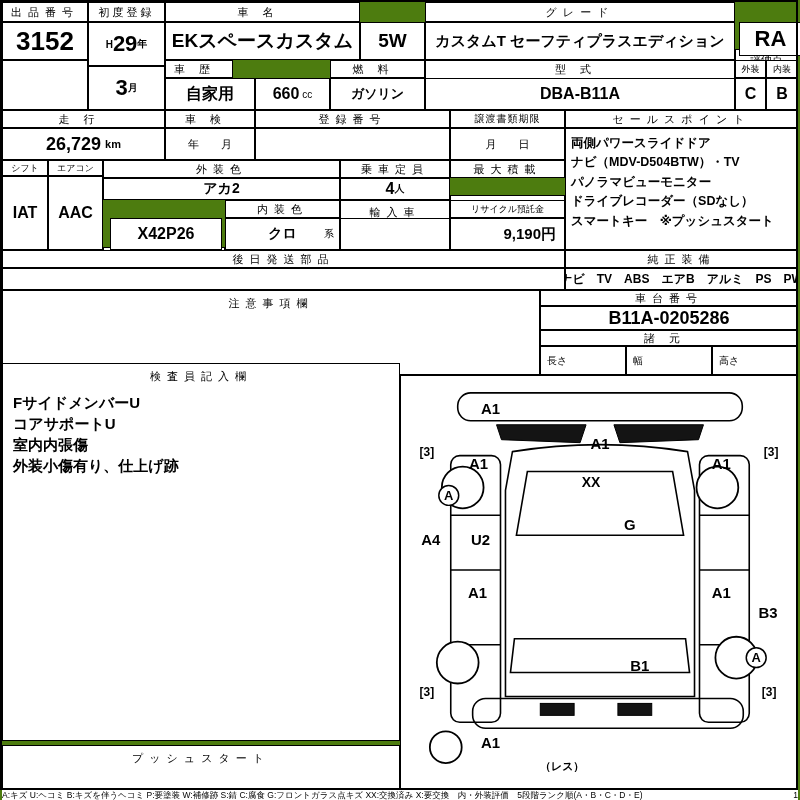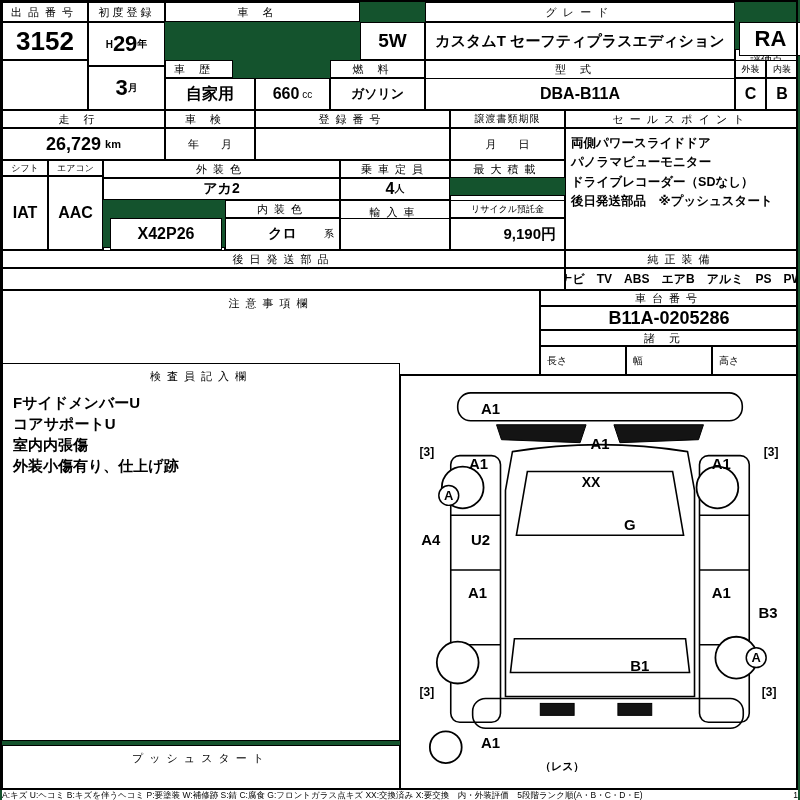--- a/index.html
+++ b/index.html
@@ -1,18 +1,18 @@
 <!DOCTYPE html>
 <html><head>
 <meta charset="utf-8">
 <style>
   * { margin:0; padding:0; box-sizing:border-box; }
   html,body { background:#fff; }
   body { font-family:"Liberation Sans","DejaVu Sans",sans-serif; color:#000; }
-  .page { position:relative; width:800px; height:800px; background:#14532d; overflow:hidden; }
+  .page { position:relative; width:800px; height:800px; background:#4d7c0f; overflow:hidden; }
   .cell { position:absolute; border:1px solid #000; background:#fff; overflow:hidden; }
   .hdr { display:flex; align-items:center; justify-content:center; font-size:11px; letter-spacing:3px; white-space:nowrap; }
   .w2  { letter-spacing:14px; }
   .w1  { letter-spacing:6px; }
   .ns  { letter-spacing:0;margin-top:47px; }
   .fs9h  { font-size:9px; letter-spacing:0; }
   .fs10h { font-size:10px; letter-spacing:1px; }
   .val { display:flex; align-items:baseline; justify-content:center; align-items:center; font-weight:bold; white-space:nowrap; }
   .fs26{font-size:26px} .fs22{font-size:22px} .fs19{font-size:19px} .fs18{font-size:18px}
   .fs16{font-size:16px} .fs15{font-size:15px} .fs14{font-size:14px} .fs13{font-size:13px}
@@ -47,20 +47,21 @@
     <span class="sm">H</span>
       <span class="fs22">29</span>
       <span class="sm">年</span>
   </div>
   <div class="cell val" style="left:88px;top:66px;width:77px;height:44px">
     <span class="fs22">3</span>
       <span class="sm">月</span>
   </div>
 
   <div class="cell hdr w2" style="left:165px;top:2px;width:195px;height:20px">車名</div>
+  <div class="cell val fs19" style="left:165px;top:22px;width:195px;height:38px">EKスペースカスタム</div>
 
   <div class="cell hdr ns" style="left:360px;top:2px;width:65px;height:20px">ドア形状</div>
   <div class="cell val fs19" style="left:360px;top:22px;width:65px;height:38px">5W</div>
 
   <div class="cell hdr w1" style="left:425px;top:2px;width:310px;height:20px">グレード</div>
   <div class="cell val fs15" style="left:425px;top:22px;width:310px;height:38px">カスタムT セーフティプラスエディション</div>
 
   <div class="cell hdr ns" style="left:735px;top:2px;width:63px;height:20px">評価点</div>
   <div class="cell val fs22" style="left:739px;top:22px;width:63px;height:34px">RA</div>
 
@@ -96,23 +97,24 @@
   <div class="cell hdr w1" style="left:255px;top:110px;width:195px;height:18px">登録番号</div>
   <div class="cell" style="left:255px;top:128px;width:195px;height:32px"></div>
 
   <div class="cell hdr fs10h" style="left:450px;top:110px;width:115px;height:18px">譲渡書類期限</div>
   <div class="cell val fs11n" style="left:450px;top:128px;width:115px;height:32px">月　　日</div>
 
   <div class="cell hdr w1" style="left:565px;top:110px;width:233px;height:18px">セールスポイント</div>
   <div class="cell" style="left:565px;top:128px;width:233px;height:122px">
     <div class="sales-list">
         <div>両側パワースライドドア</div>
+        <div>ナビ（MDV-D504BTW）・TV</div>
         <div>パノラマビューモニター</div>
         <div>ドライブレコーダー（SDなし）</div>
-        <div>後日発送部品　※プッシュスタート</div>
+        <div>スマートキー　※プッシュスタート</div>
       </div>
   </div>
 
   <div class="cell hdr fs9h" style="left:2px;top:160px;width:46px;height:16px">シフト</div>
   <div class="cell hdr fs9h" style="left:48px;top:160px;width:55px;height:16px">エアコン</div>
   <div class="cell val fs16" style="left:2px;top:176px;width:46px;height:74px">IAT</div>
   <div class="cell val fs16" style="left:48px;top:176px;width:55px;height:74px">AAC</div>
 
   <div class="cell hdr w1" style="left:103px;top:160px;width:237px;height:18px">外装色</div>
   <div class="cell val fs14" style="left:103px;top:178px;width:237px;height:22px">アカ2</div>

